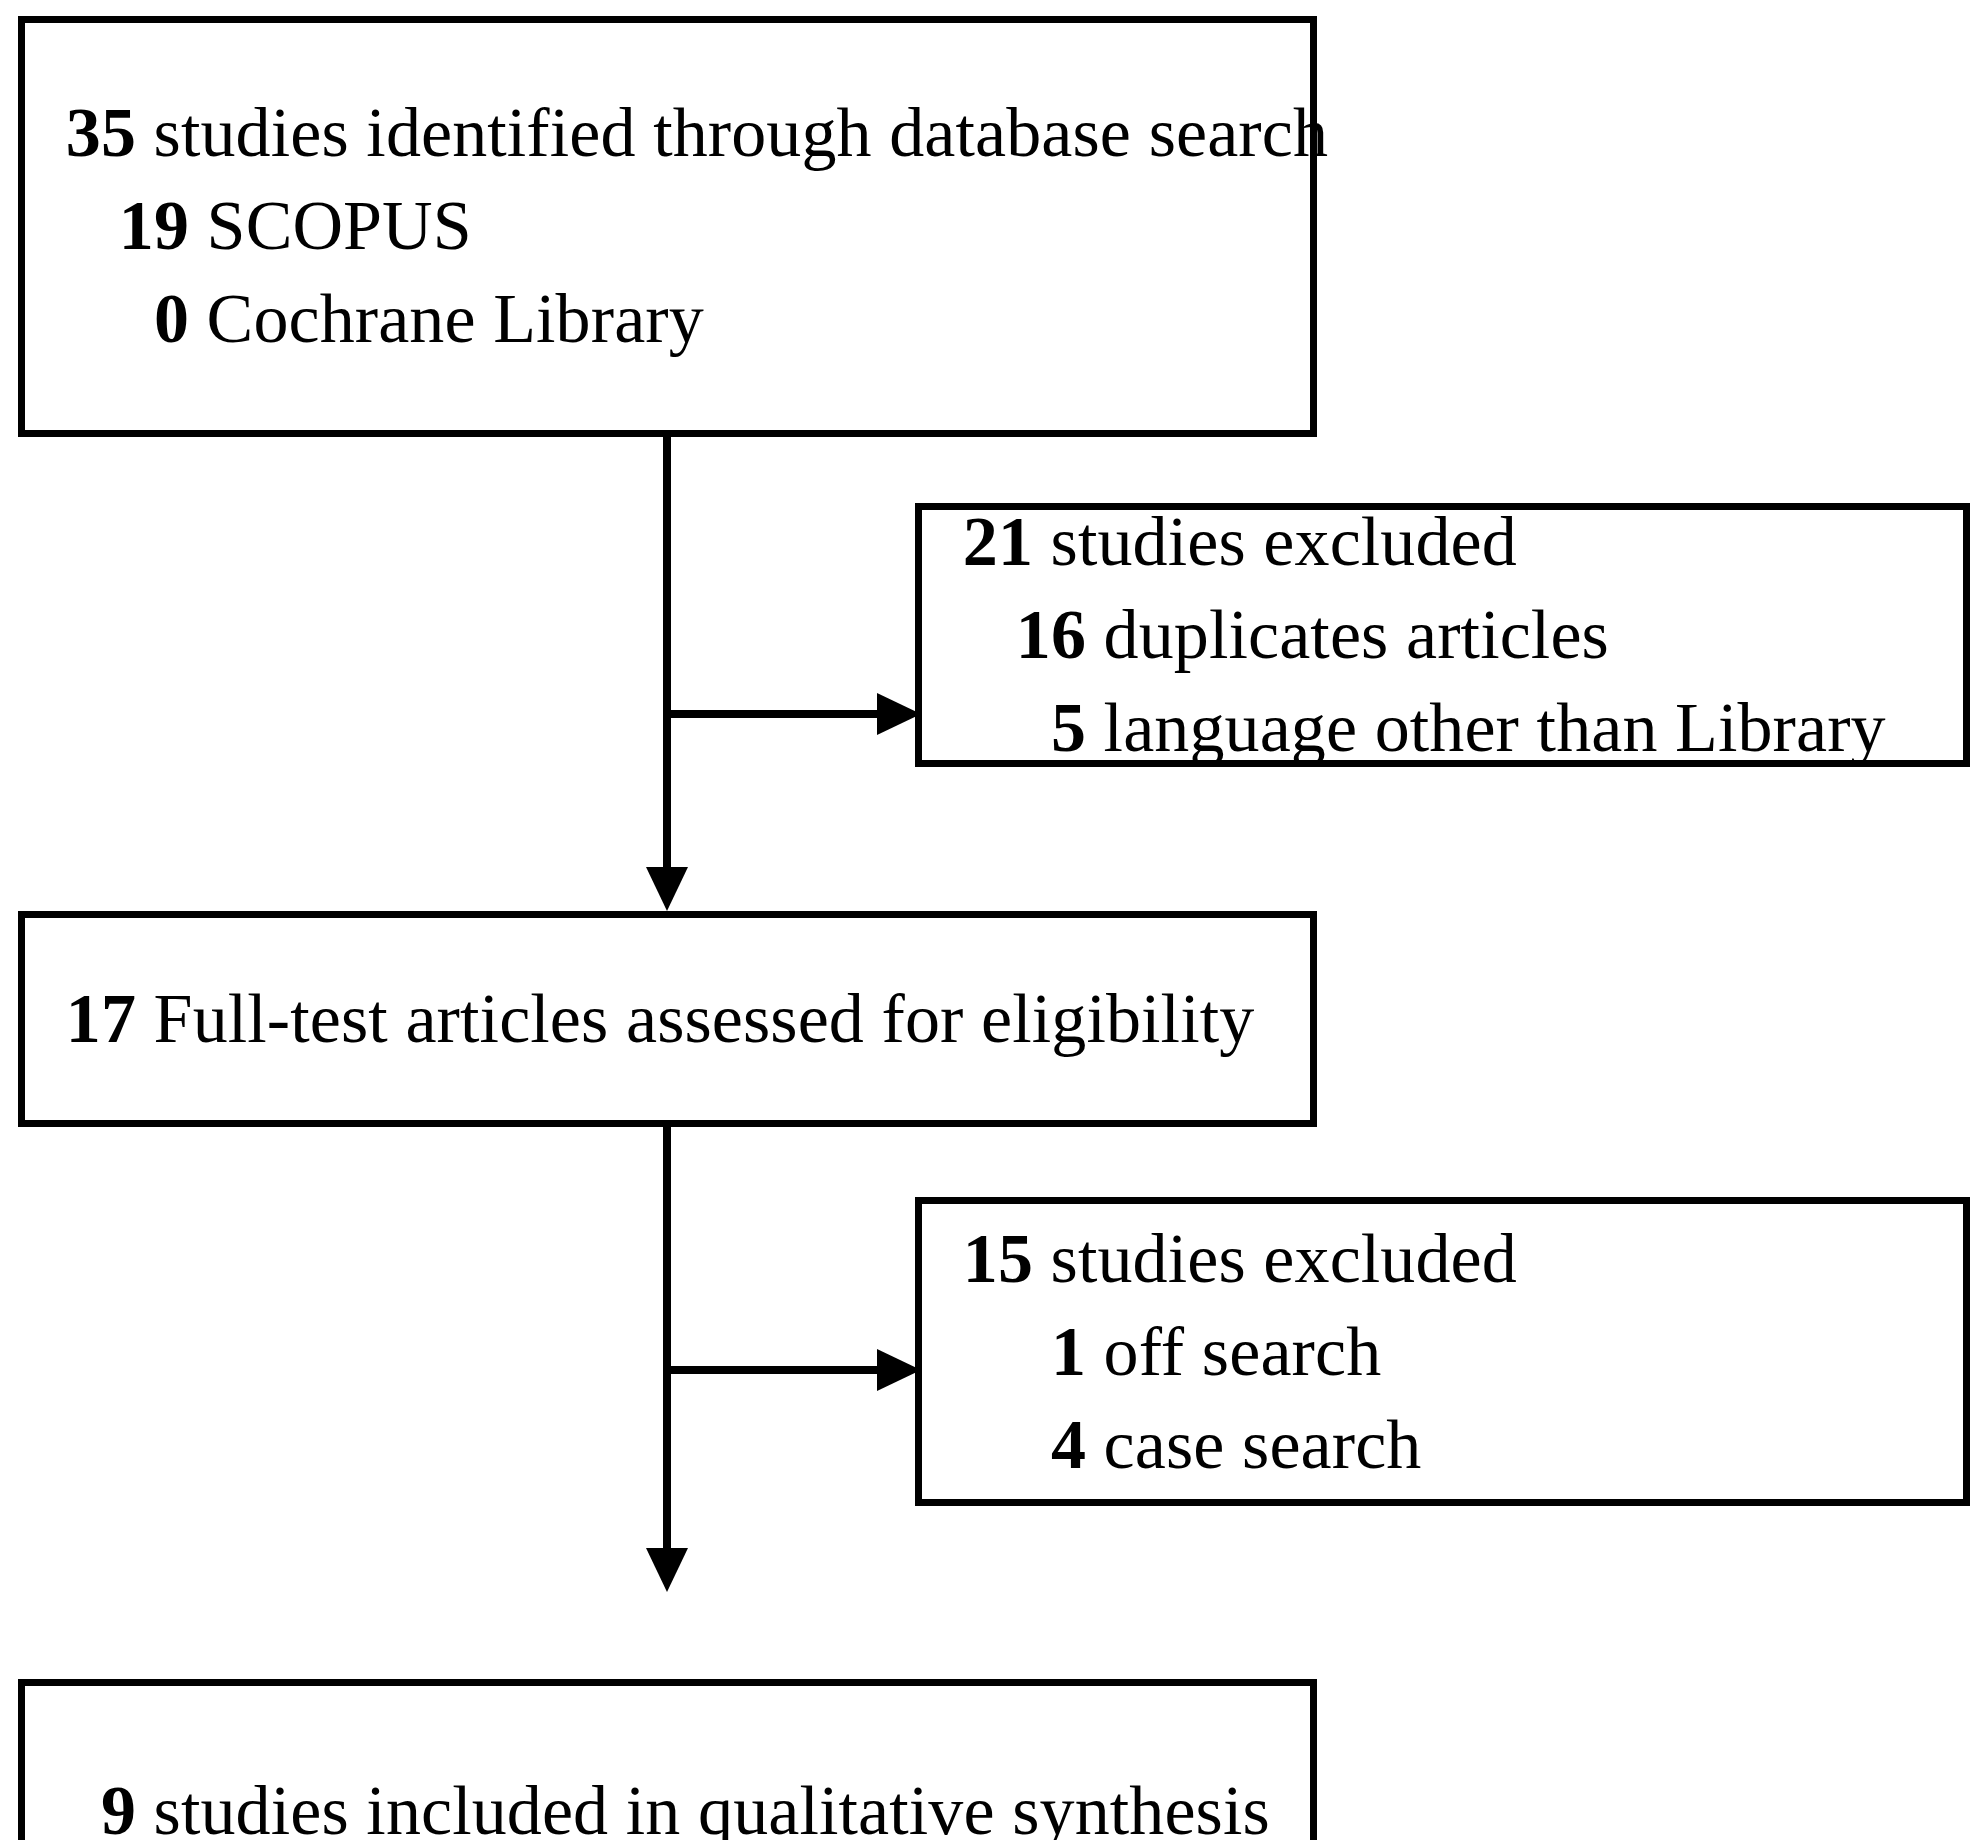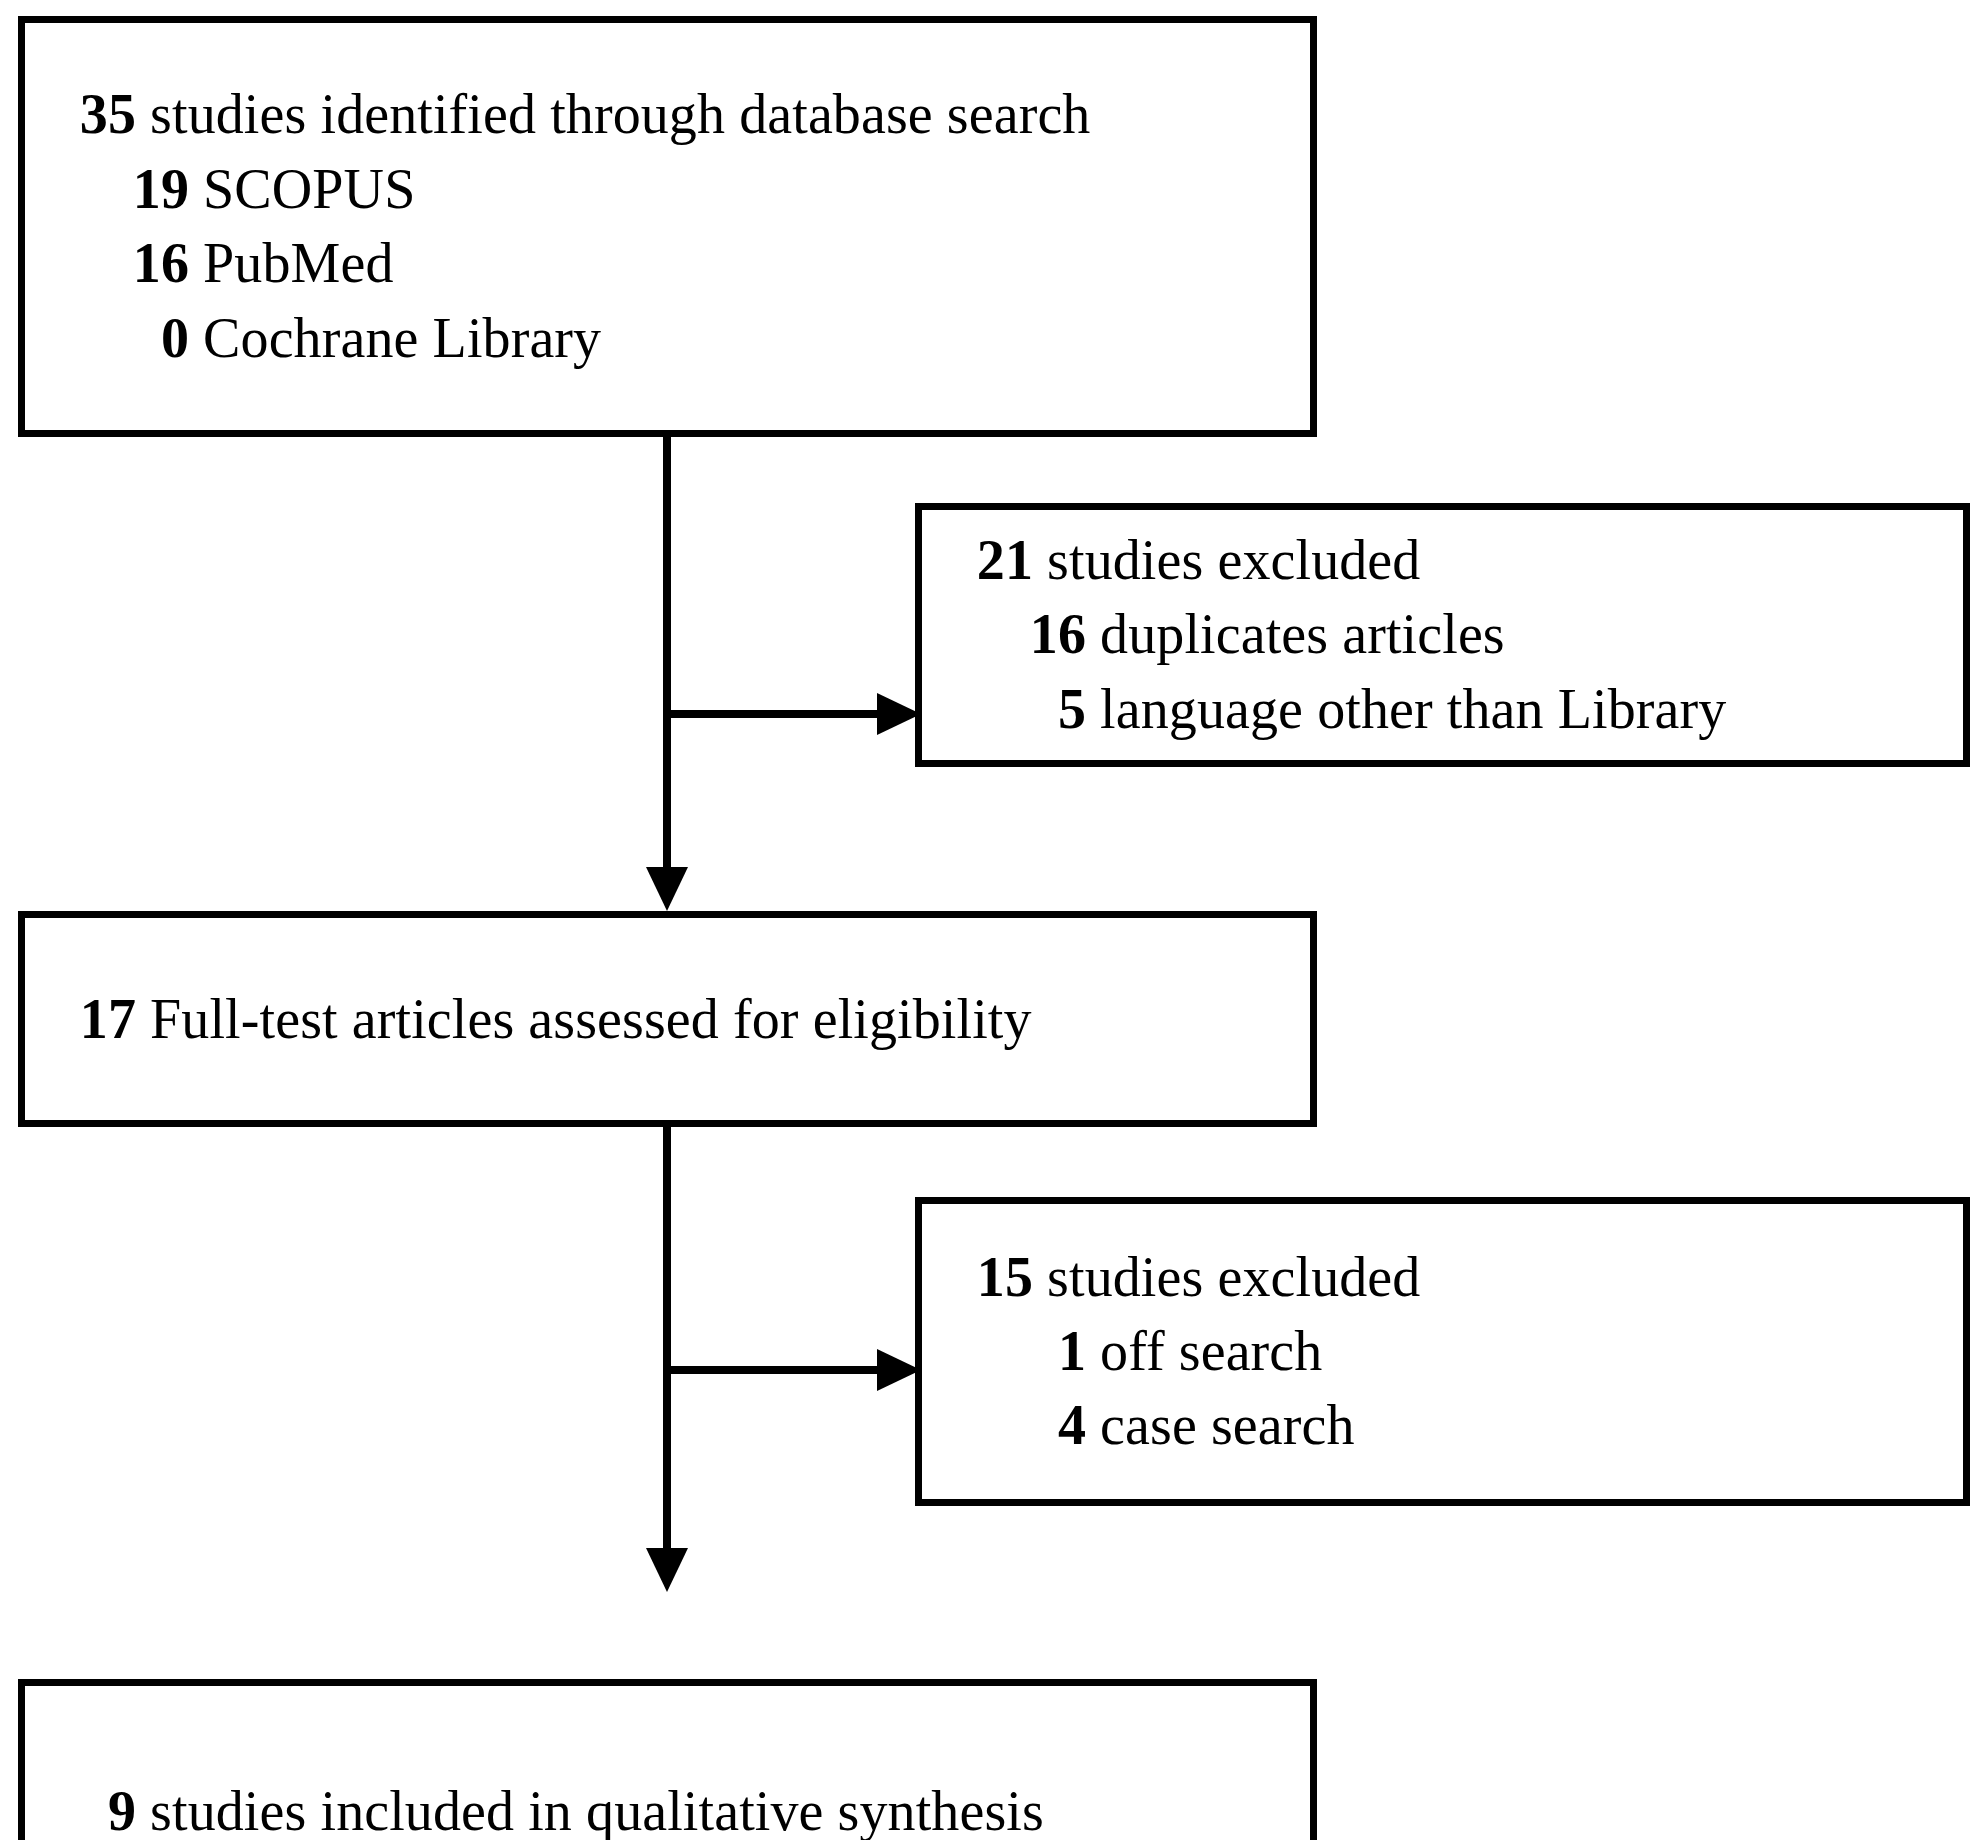--- a/index.html
+++ b/index.html
@@ -28,21 +28,21 @@
   .box-inner {
     position: absolute;
     left: 0;
     right: 0;
     top: 50%;
     transform: translateY(-50%);
     padding: 0 0 0 36px;
   }
   .line {
     display: block;
-    font-size: 56px;
+    font-size: 70px;
     line-height: 1.33;
     white-space: nowrap;
     letter-spacing: 0.1px;
   }
   .num {
     font-weight: bold;
     display: inline-block;
     text-align: right;
   }
   
@@ -98,21 +98,20 @@
 </style>
 </head>
 <body>
 
 <div id="canvas">
 
   <div class="box" id="box-identified">
     <div class="box-inner">
       <span class="line lvl0"><span class="num">35</span> <span>studies identified through database search</span></span>
       <span class="line lvl1"><span class="num">19</span> <span>SCOPUS</span></span>
-      <span class="line lvl1"><span class="num">16</span> <span>PubMed</span></span>
       <span class="line lvl1"><span class="num">0</span> <span>Cochrane Library</span></span>
     </div>
   </div>
 
   <div class="box" id="box-excluded-screen">
     <div class="box-inner">
       <span class="line lvl0"><span class="num">21</span> <span>studies excluded</span></span>
       <span class="line lvl1"><span class="num">16</span> <span>duplicates articles</span></span>
       <span class="line lvl1"><span class="num">5</span> <span>language other than Library</span></span>
     </div>

